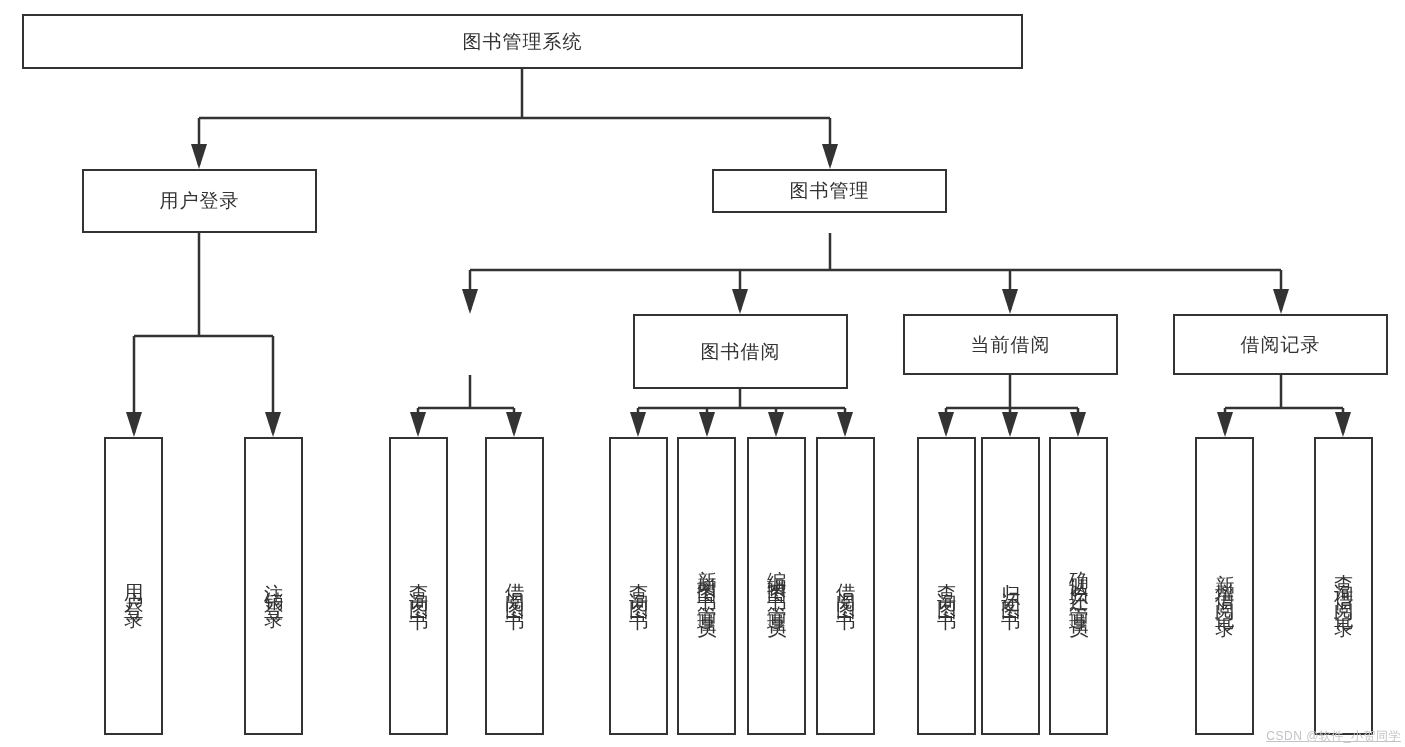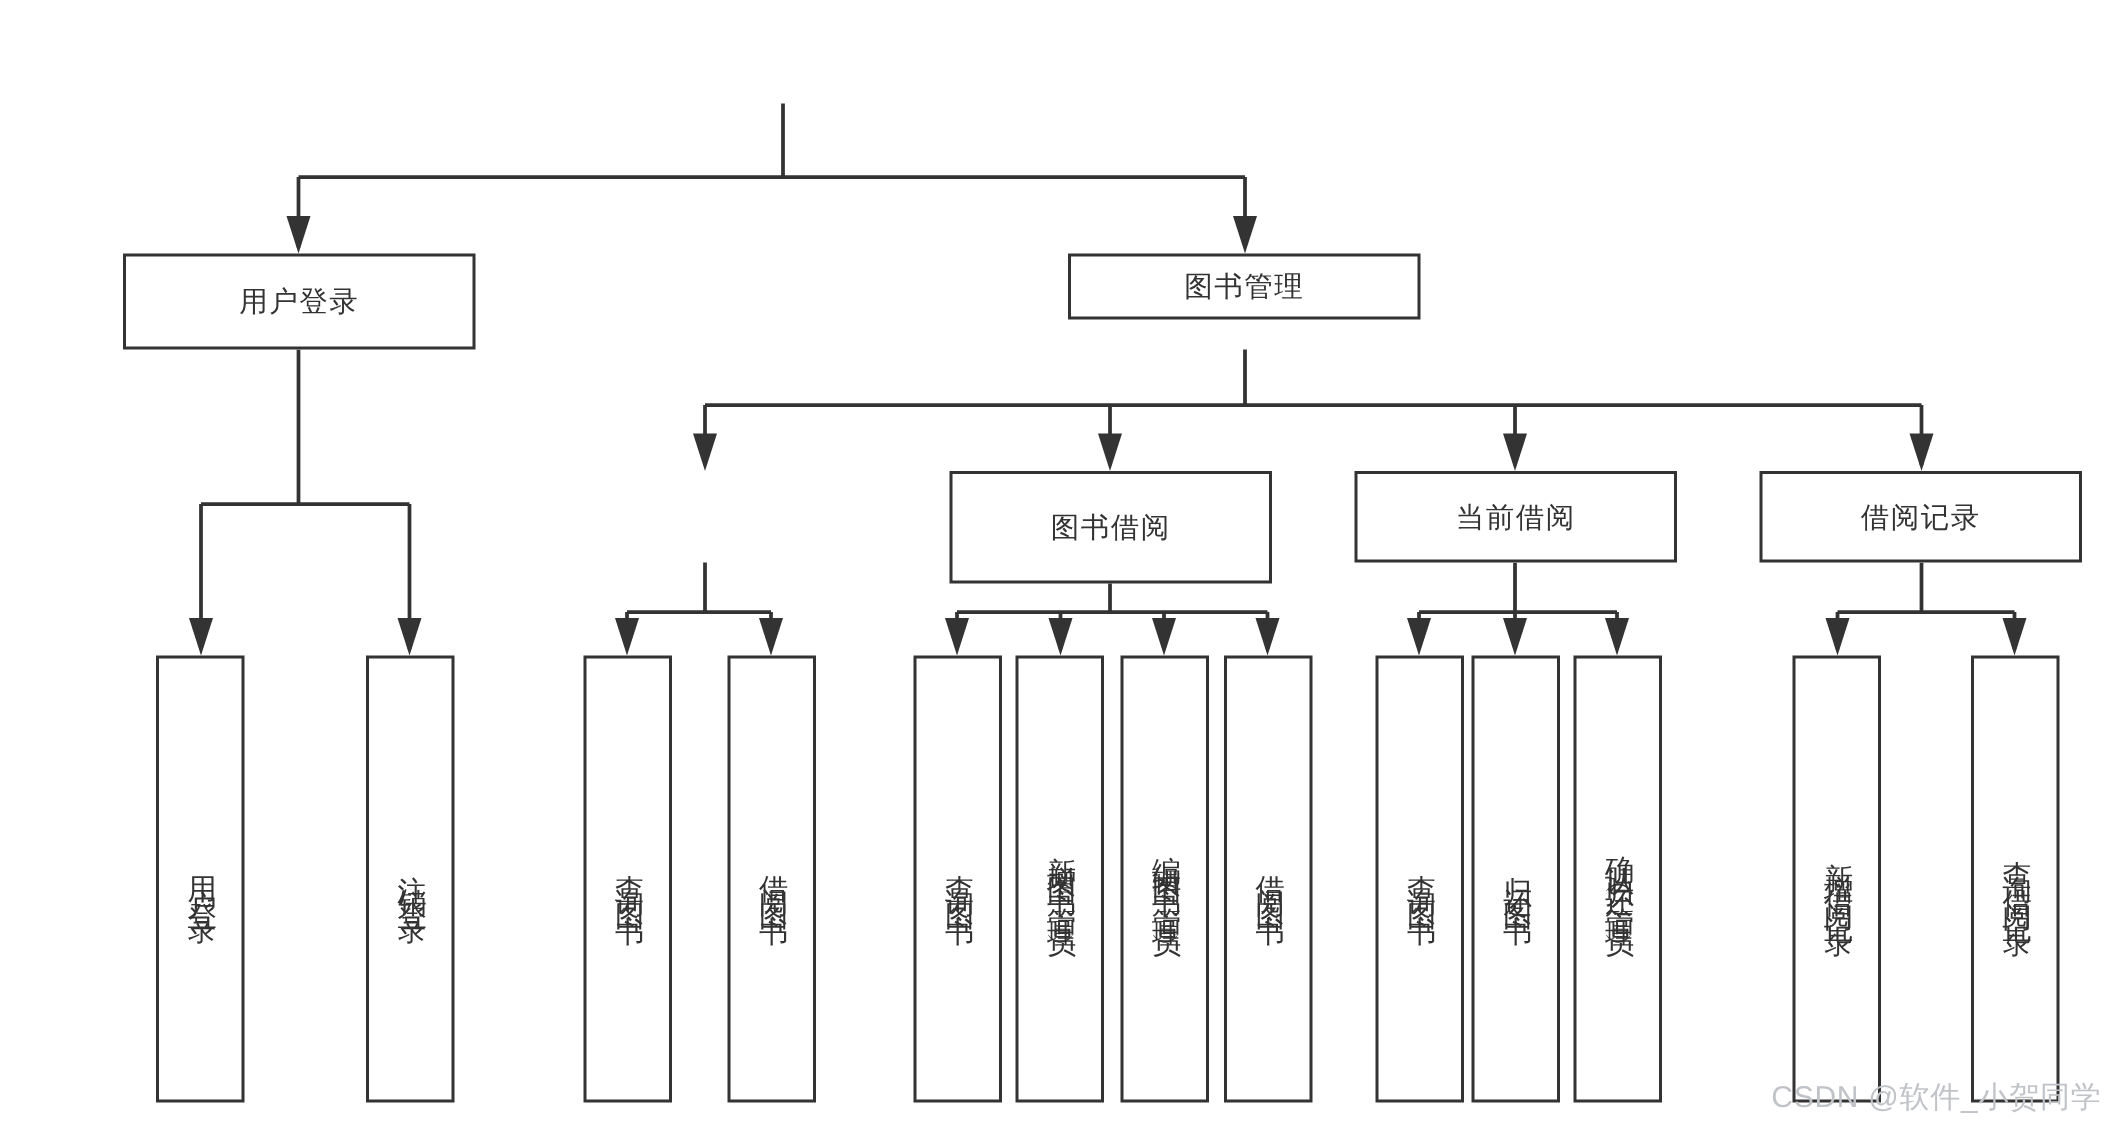--- a/index.html
+++ b/index.html
@@ -31,25 +31,26 @@
     writing-mode:vertical-rl;
     letter-spacing:9px;
     font-size:19.5px;
     line-height:1;
     color:var(--text);
   }
   .leaf.long .vtext{letter-spacing:7px;}
   #watermark{
     position:absolute;
     right:4px;bottom:2px;
-    font-size:20px;
+    font-size:12px;
     color:var(--wm);
     letter-spacing:0.5px;
     white-space:nowrap;
     z-index:5;
+    text-decoration:underline;
   }
 </style>
 </head>
 <body>
 
 <div id="stage">
 
   <svg id="wires" xmlns="http://www.w3.org/2000/svg">
       <path d="M522 69 V118 M199 118 H830 M199 118 V165 M830 118 V165" fill="none" stroke="#333333" stroke-width="2.5"></path>
       <path d="M199 233 V336 M134 336 H273 M134 336 V433 M273 336 V433" fill="none" stroke="#333333" stroke-width="2.5"></path>
@@ -72,20 +73,21 @@
       <polygon points="699,412 715,412 707,437" fill="#333333"></polygon>
       <polygon points="768,412 784,412 776,437" fill="#333333"></polygon>
       <polygon points="837,412 853,412 845,437" fill="#333333"></polygon>
       <polygon points="938,412 954,412 946,437" fill="#333333"></polygon>
       <polygon points="1002,412 1018,412 1010,437" fill="#333333"></polygon>
       <polygon points="1070,412 1086,412 1078,437" fill="#333333"></polygon>
       <polygon points="1217,412 1233,412 1225,437" fill="#333333"></polygon>
       <polygon points="1335,412 1351,412 1343,437" fill="#333333"></polygon>
     </svg>
 
+  <div class="box" style="left:22px;top:14px;width:1001px;height:55px">图书管理系统</div>
 
   <div class="box" style="left:82px;top:169px;width:235px;height:64px">用户登录</div>
   <div class="box" style="left:712px;top:169px;width:235px;height:44px">图书管理</div>
 
   <div class="box" style="left:633px;top:314px;width:215px;height:75px">图书借阅</div>
   <div class="box" style="left:1173px;top:314px;width:215px;height:61px">借阅记录</div>
   <div class="box" style="left:903px;top:314px;width:215px;height:61px">当前借阅</div>
 
   <div class="box leaf" style="left:104px;top:437px;width:59px;height:298px">
     <span class="vtext">用户登录</span>

